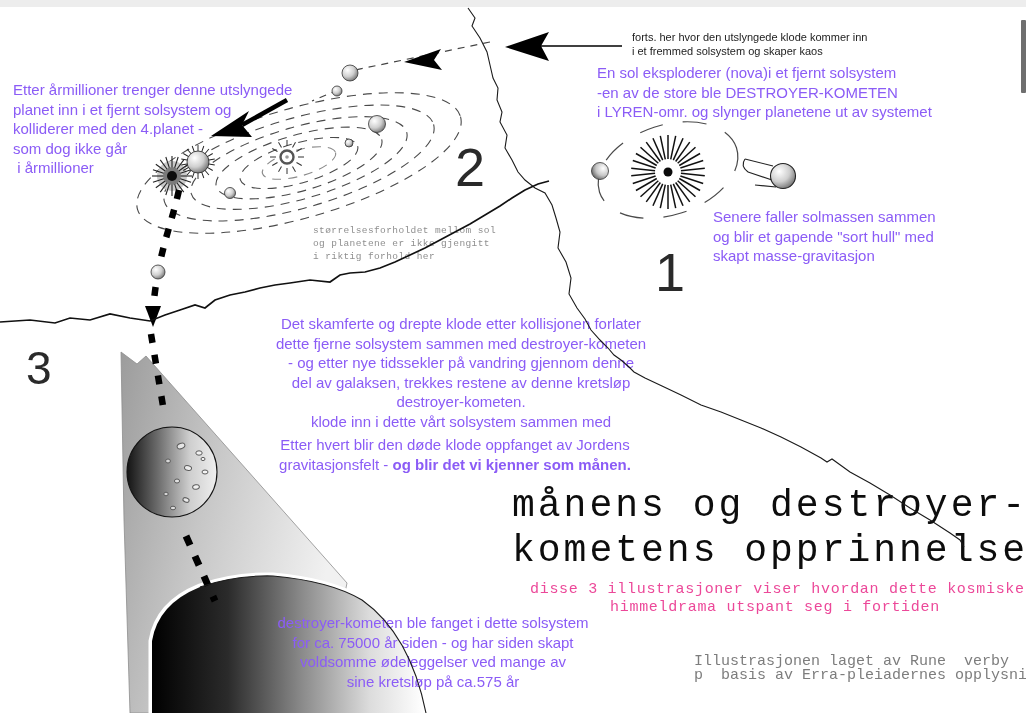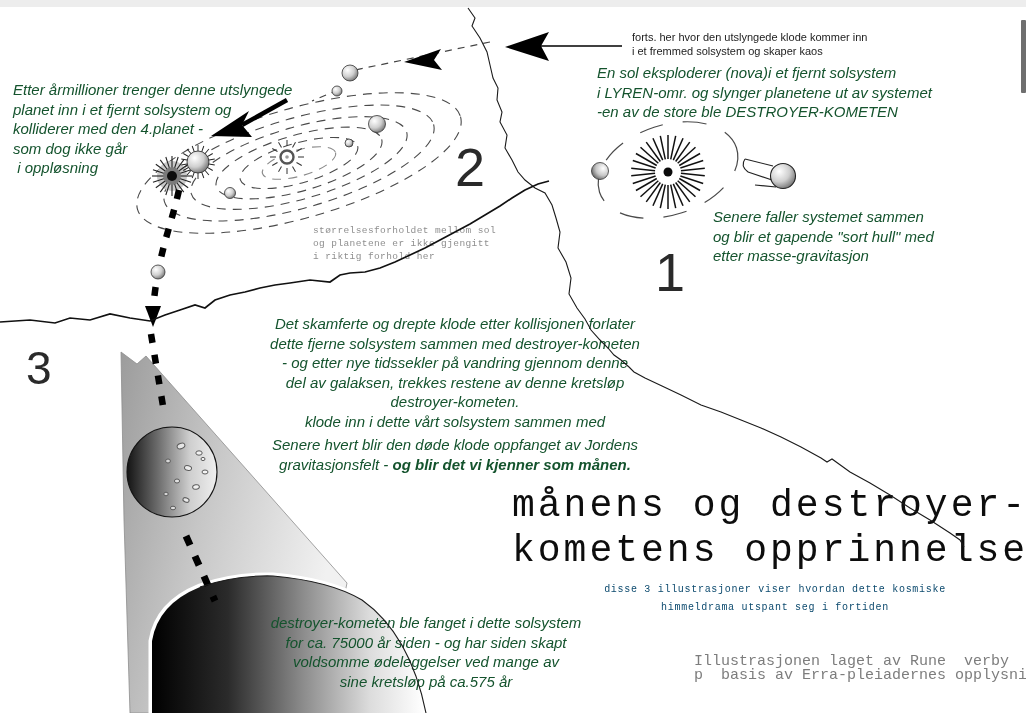--- a/index.html
+++ b/index.html
@@ -1,28 +1,28 @@
 <!DOCTYPE html>
 <html><head>
 <meta charset="utf-8">
 <style>
   html,body{margin:0;padding:0;background:#fff;}
   #stage{position:relative;width:1026px;height:713px;overflow:hidden;background:#fff;
          font-family:"Liberation Sans",sans-serif;color:#111;}
   .txt{position:absolute;z-index:2;}
   .line{white-space:pre;display:block;}
-  .body15{font-size:15px;line-height:19.6px;color:#14532d;font-style:italic;}
+  .body15{font-size:15px;line-height:19.6px;color:#8b5cf6;}
   .center{text-align:center;}
   .small11{font-size:11px;line-height:13.5px;color:#222;}
   .mono{font-family:"Liberation Mono","DejaVu Sans Mono",monospace;}
   .scalenote{font-size:9.5px;line-height:13px;color:#8f8f8f;letter-spacing:.4px;}
   .credits{font-size:15px;line-height:13.5px;color:#7d7d7d;}
   .bignum{font-size:54px;font-weight:300;color:#2a2a2a;line-height:1;}
   .title-line{font-size:38px;letter-spacing:3px;color:#0d0d0d;white-space:pre;}
-  .subtitle{font-size:10px;letter-spacing:.7px;color:#0c4a6e;line-height:17.5px;}
+  .subtitle{font-size:15px;letter-spacing:.7px;color:#ec4899;line-height:17.5px;}
   .bold{font-weight:bold;}
   svg{position:absolute;left:0;top:0;pointer-events:none;}
   #svg-base{z-index:1;}
   #svg-over{z-index:3;}
   #topstrip{position:absolute;left:0;top:0;width:1026px;height:7px;background:#ededed;z-index:5;}
   #scrollthumb{position:absolute;right:0;top:20px;width:5px;height:73px;background:#6f6f6f;z-index:5;border-radius:1px;}
 </style>
 </head>
 <body>
 
@@ -239,71 +239,71 @@
     </g>
   </svg>
 
   <div class="txt small11" style="left:632px;top:31px;">
     <span class="line">forts. her hvor den utslyngede klode kommer inn</span>
     <span class="line">i et fremmed solsystem og skaper kaos</span>
   </div>
 
   <div class="txt body15" style="left:597px;top:63px;">
     <span class="line">En sol eksploderer (nova)i et fjernt solsystem</span>
+    <span class="line">-en av de store ble DESTROYER-KOMETEN</span>
     <span class="line">i LYREN-omr. og slynger planetene ut av systemet</span>
-    <span class="line">-en av de store ble DESTROYER-KOMETEN</span>
   </div>
 
   <div class="txt body15" style="left:13px;top:80px;">
     <span class="line">Etter årmillioner trenger denne utslyngede</span>
     <span class="line">planet inn i et fjernt solsystem og</span>
     <span class="line">kolliderer med den 4.planet -</span>
     <span class="line">som dog ikke går</span>
-    <span class="line"> i oppløsning</span>
+    <span class="line"> i årmillioner</span>
   </div>
 
   <div class="txt mono scalenote" style="left:313px;top:224px;">
     <span class="line">størrelsesforholdet mellom sol</span>
     <span class="line">og planetene er ikke gjengitt</span>
     <span class="line">i riktig forhold her</span>
   </div>
 
   <div class="txt body15" style="left:713px;top:207px;">
-    <span class="line">Senere faller systemet sammen</span>
+    <span class="line">Senere faller solmassen sammen</span>
     <span class="line">og blir et gapende "sort hull" med</span>
-    <span class="line">etter masse-gravitasjon</span>
+    <span class="line">skapt masse-gravitasjon</span>
   </div>
 
   <div class="txt bignum" style="left:455px;top:140px;">2</div>
   <div class="txt bignum" style="left:655px;top:245px;">1</div>
   <div class="txt bignum" style="left:26px;top:345px;font-size:46px;">3</div>
 
-  <div class="txt body15 center" style="left:245px;top:314px;width:420px;">
+  <div class="txt body15 center" style="left:251px;top:314px;width:420px;">
     <span class="line">Det skamferte og drepte klode etter kollisjonen forlater</span>
     <span class="line">dette fjerne solsystem sammen med destroyer-kometen</span>
     <span class="line">- og etter nye tidssekler på vandring gjennom denne</span>
     <span class="line">del av galaksen, trekkes restene av denne kretsløp</span>
     <span class="line">destroyer-kometen.</span>
     <span class="line">klode inn i dette vårt solsystem sammen med</span>
   </div>
 
   <div class="txt body15 center" style="left:245px;top:435px;width:420px;">
-    <span class="line">Senere hvert blir den døde klode oppfanget av Jordens</span>
+    <span class="line">Etter hvert blir den døde klode oppfanget av Jordens</span>
     <span class="line"><span>gravitasjonsfelt - </span><span class="bold">og blir det vi kjenner som månen.</span></span>
   </div>
 
   <div class="txt mono title-line" style="left:512px;top:484px;">månens og destroyer-</div>
   <div class="txt mono title-line" style="left:512px;top:529px;">kometens opprinnelse</div>
 
   <div class="txt mono subtitle center" style="left:530px;top:581px;width:490px;">
     <span class="line">disse 3 illustrasjoner viser hvordan dette kosmiske</span>
     <span class="line">himmeldrama utspant seg i fortiden</span>
   </div>
 
-  <div class="txt body15 center" style="left:266px;top:613px;width:320px;">
+  <div class="txt body15 center" style="left:273px;top:613px;width:320px;">
     <span class="line">destroyer-kometen ble fanget i dette solsystem</span>
     <span class="line">for ca. 75000 år siden - og har siden skapt</span>
     <span class="line">voldsomme ødeleggelser ved mange av</span>
     <span class="line">sine kretsløp på ca.575 år</span>
   </div>
 
   <div class="txt mono credits" style="left:694px;top:655px;">
     <span class="line">Illustrasjonen laget av Rune  verby</span>
     <span class="line">p  basis av Erra-pleiadernes opplysninger.</span>
   </div>

